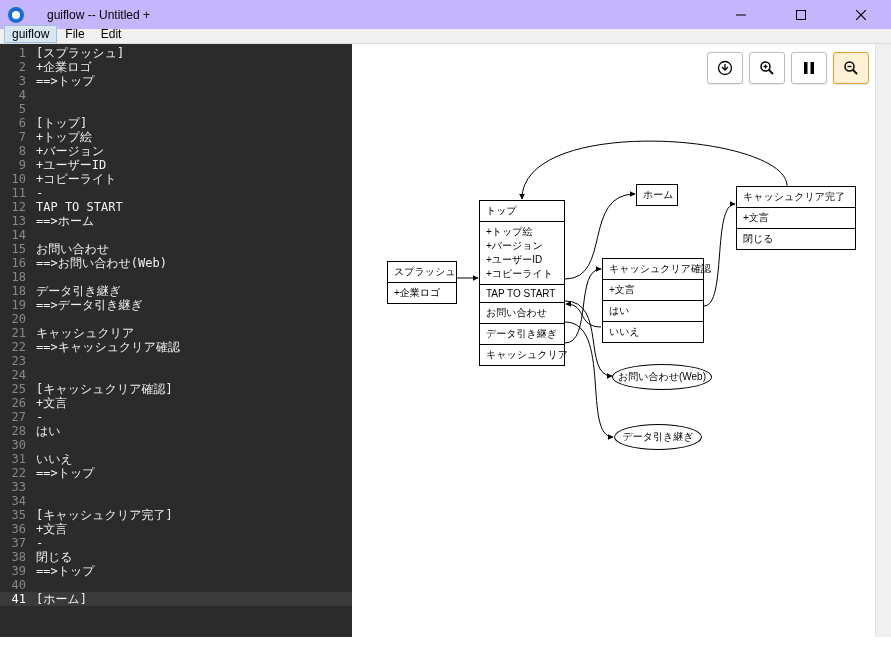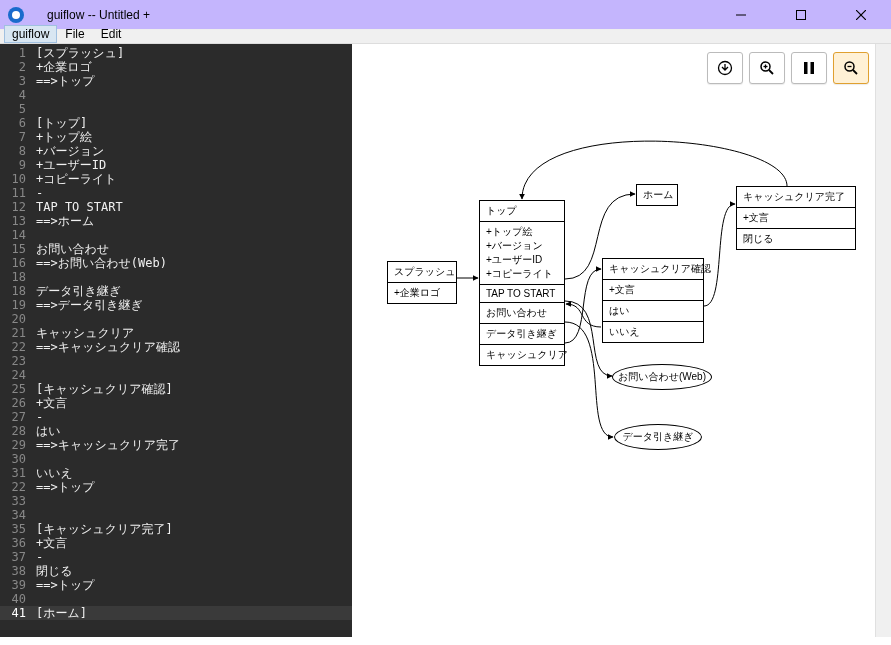--- a/index.html
+++ b/index.html
@@ -216,21 +216,20 @@
         <div class="row"><div class="gutter">19</div><div>==&gt;データ引き継ぎ</div></div>
         <div class="row"><div class="gutter">20</div><div></div></div>
         <div class="row"><div class="gutter">21</div><div>キャッシュクリア</div></div>
         <div class="row"><div class="gutter">22</div><div>==&gt;キャッシュクリア確認</div></div>
         <div class="row"><div class="gutter">23</div><div></div></div>
         <div class="row"><div class="gutter">24</div><div></div></div>
         <div class="row"><div class="gutter">25</div><div>[キャッシュクリア確認]</div></div>
         <div class="row"><div class="gutter">26</div><div>+文言</div></div>
         <div class="row"><div class="gutter">27</div><div>-</div></div>
         <div class="row"><div class="gutter">28</div><div>はい</div></div>
-        <div class="row"><div class="gutter">29</div><div>==&gt;キャッシュクリア完了</div></div>
         <div class="row"><div class="gutter">30</div><div></div></div>
         <div class="row"><div class="gutter">31</div><div>いいえ</div></div>
         <div class="row"><div class="gutter">22</div><div>==&gt;トップ</div></div>
         <div class="row"><div class="gutter">33</div><div></div></div>
         <div class="row"><div class="gutter">34</div><div></div></div>
         <div class="row"><div class="gutter">35</div><div>[キャッシュクリア完了]</div></div>
         <div class="row"><div class="gutter">36</div><div>+文言</div></div>
         <div class="row"><div class="gutter">37</div><div>-</div></div>
         <div class="row"><div class="gutter">38</div><div>閉じる</div></div>
         <div class="row"><div class="gutter">39</div><div>==&gt;トップ</div></div>

